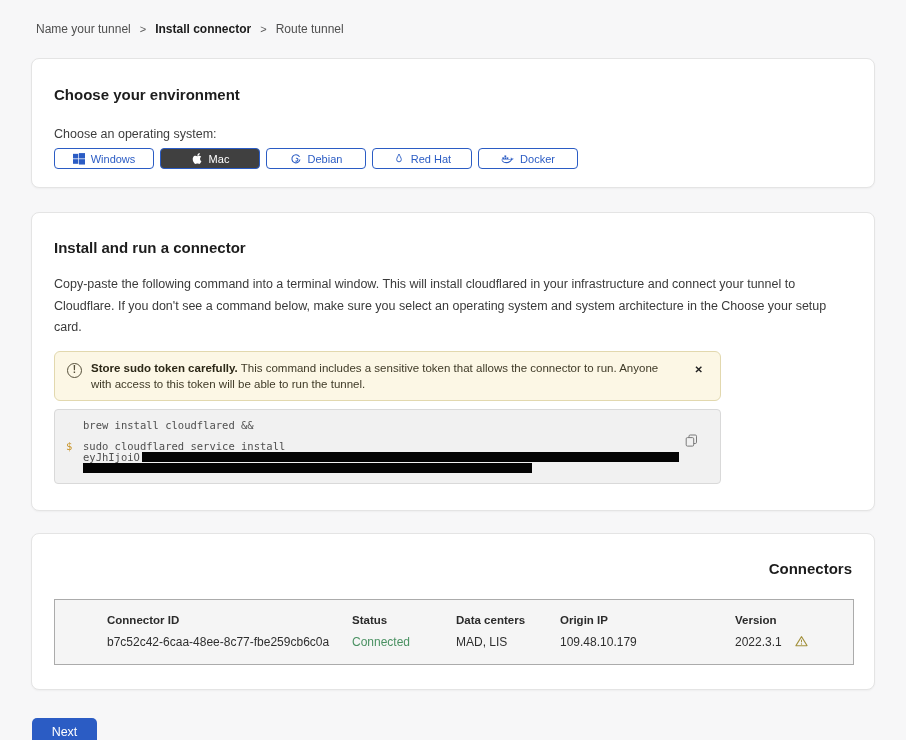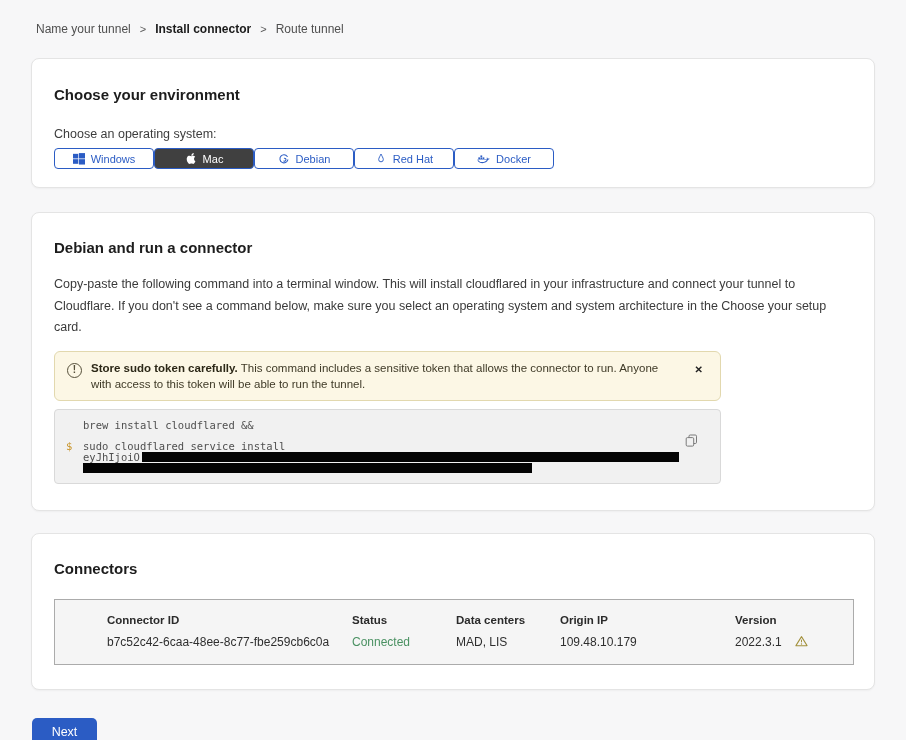--- a/index.html
+++ b/index.html
@@ -33,21 +33,21 @@
   }
   .card h2 {
     font-size:15px;
     font-weight:bold;
     color:#1d1d1d;
     line-height:17px;
   }
   #env-card { margin-top:22px; padding:27px 22px 18px 22px; }
   #env-card h2 { margin-bottom:24px; }
   .os-label { font-size:12.5px; color:#3d3d3d; margin-bottom:7px; }
-  .os-row { display:flex; }
+  .os-row { display:flex; gap:6px; }
   .os-btn {
     min-width:100px; height:21px;
     display:flex; align-items:center; justify-content:center; gap:6px;
     background:#ffffff;
     border:1px solid #2b5cc4;
     border-radius:4px;
     color:#2b5cc4;
     font-size:11px;
     font-family:inherit;
     cursor:pointer;
@@ -116,21 +116,21 @@
     transform:translateY(-1px);
   }
   .redact.bar1 { width:537px; margin-left:2px; }
   .redact.bar2 { width:449px; }
   .copy-btn {
     position:absolute; top:22px; right:20px;
     background:none; border:none; cursor:pointer; padding:2px;
   }
 
   #connectors-card { margin-top:22px; padding:26px 22px 24px 22px; }
-  #connectors-card h2 { margin-bottom:22px; }
+  #connectors-card h2 { margin-bottom:22px;text-align:right; }
   .conn-table {
     width:800px;
     background:#f5f5f5;
     border:1px solid #ababab;
     padding:14px 0 14px 52px;
     margin-top:15px;
   }
   .conn-grid {
     display:grid;
     grid-template-columns:245px 104px 104px 175px auto;
@@ -220,21 +220,21 @@
           <path d="M.7 6.9h11.1c.8 0 1.5-.4 1.8-1-.5-.3-1.3-.4-1.9-.1-.1-.6-.5-1.1-.9-1.4l-.5.6c.3.3.5.8.4 1.2H.7c-.2.8.1 1.9.9 2.8.9 1 2.3 1.5 4.1 1.5 3 0 5.3-1.4 6.2-3.6-.4.1-.9.1-1.2 0-1 1.6-2.9 2.5-5 2.5-1.6 0-2.8-.5-3.5-1.3C1.5 7.6 1.2 7 .7 6.9z"></path>
         </svg>
       </span>
       <span>Docker</span>
     </button>
 
   </div>
 </section>
 
 <section class="card" id="install-card">
-  <h2>Debian and run a connector</h2>
+  <h2>Install and run a connector</h2>
   <p class="install-desc">Copy-paste the following command into a terminal window. This will install cloudflared in your infrastructure and connect your tunnel to Cloudflare. If you don't see a command below, make sure you select an operating system and system architecture in the Choose your setup card.</p>
 
   <div class="warn-banner">
     <span class="warn-circle">!</span>
     <div class="warn-text"><b>Store sudo token carefully.</b><span> This command includes a sensitive token that allows the connector to run. Anyone with access to this token will be able to run the tunnel.</span></div>
     <button class="warn-close">✕</button>
   </div>
 
   <div class="code-block">
     <span class="code-prompt">$</span>

